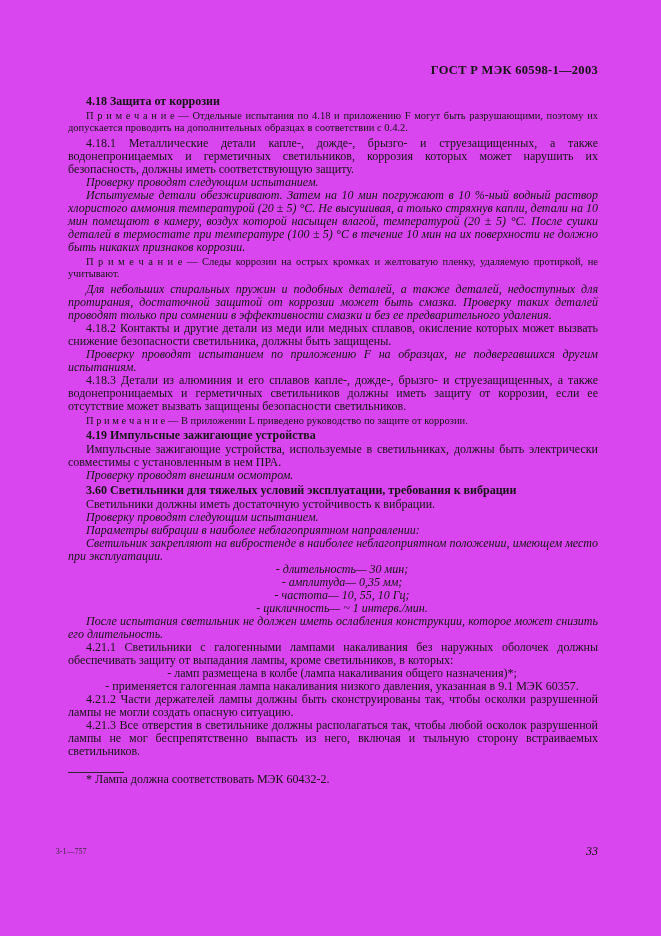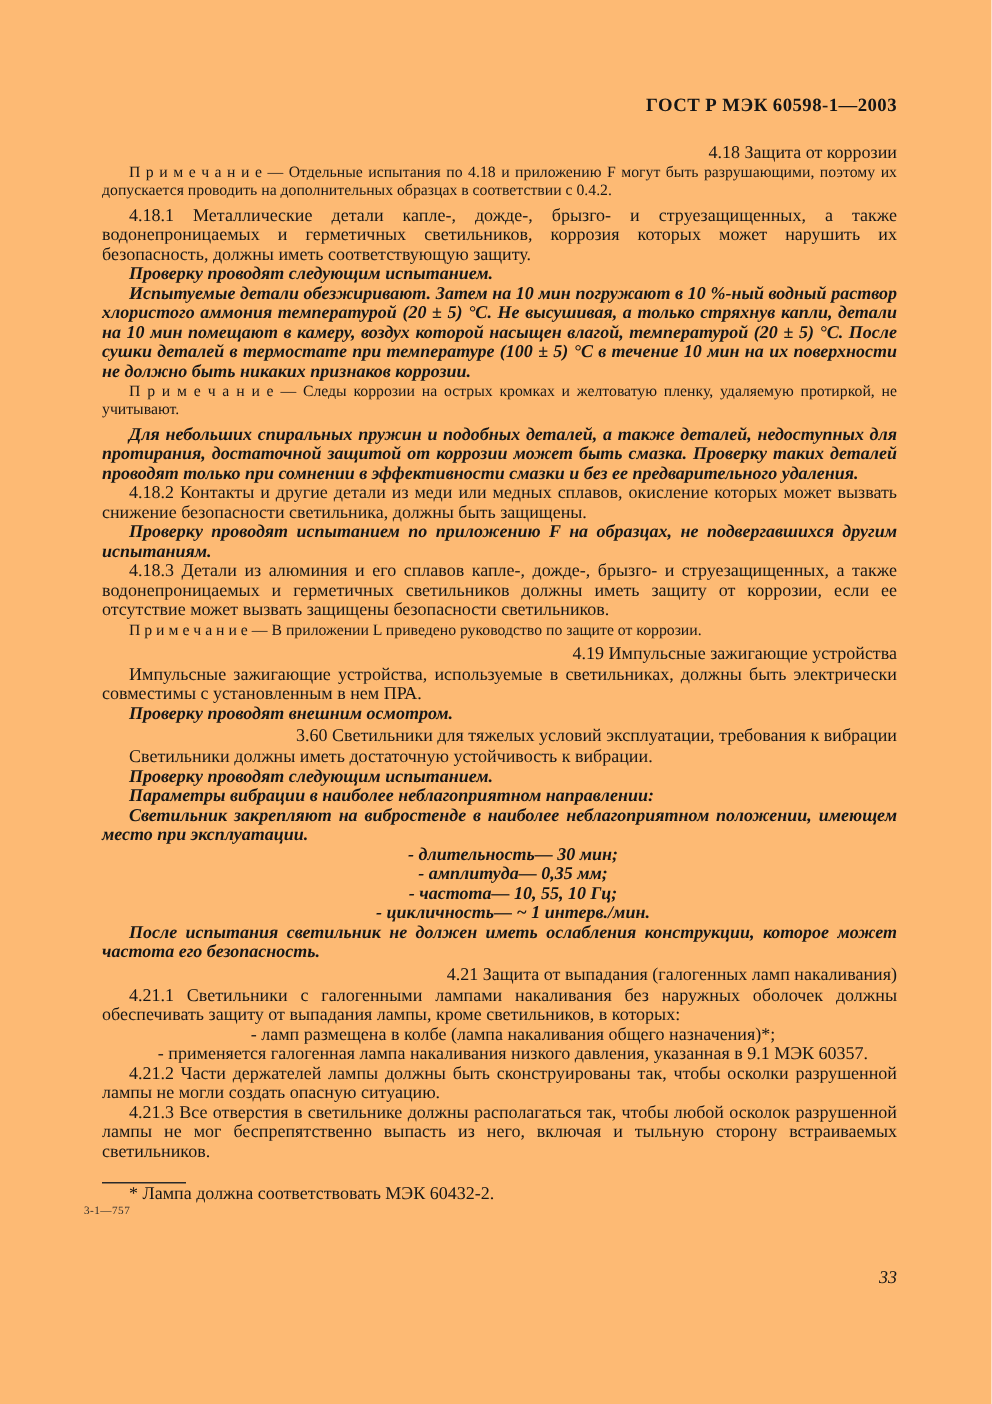--- a/index.html
+++ b/index.html
@@ -4,21 +4,21 @@
 <style>
   html, body {
     margin: 0;
     padding: 0;
     background: #ffffff;
   }
   .page {
     position: relative;
     width: 661px;
     height: 936px;
-    background: #fdba74;
+    background: #d946ef;
     color: #161616;
     font-family: "Liberation Serif", serif;
     overflow: hidden;
   }
   .content {
     position: absolute;
     left: 68px;
     top: 64px;
     width: 530px;
   }
@@ -32,35 +32,34 @@
   }
   .content p {
     margin: 0;
     font-size: 12px;
     line-height: 13px;
     text-align: justify;
     text-indent: 18px;
     color: #161616;
   }
   .content p.heading {
-    font-weight: normal;
-    text-align: right;
+    font-weight: bold;
+    text-align: left;
     margin-top: 2px;
     margin-bottom: 1px;
   }
   .content p.note {
     font-size: 10.5px;
     line-height: 12.4px;
     margin-top: 2px;
     margin-bottom: 2px;
   }
   .content p.italic,
   .content p.italic-item {
     font-style: italic;
-    font-weight: bold;
   }
   .content p.italic-item,
   .content p.body-item {
     text-align: center;
   }
   .footnote-rule {
     border: 0;
     border-top: 1px solid #2a2a2a;
     width: 56px;
     margin: 14px 0 0 0;
@@ -68,21 +67,21 @@
   .footnote {
     margin: 7px 0 0 0;
     font-size: 10.8px;
     line-height: 12.5px;
     text-indent: 20px;
     text-align: left;
   }
   .footer-left {
     position: absolute;
     left: 56px;
-    top: 802px;
+    top: 847px;
     font-size: 7.5px;
     letter-spacing: 0.3px;
     color: #2c2c2c;
   }
   .footer-right {
     position: absolute;
     left: 68px;
     top: 844px;
     width: 530px;
     text-align: right;
@@ -115,22 +114,21 @@
         <p class="italic">Проверку проводят внешним осмотром.</p>
         <p class="heading">3.60 Светильники для тяжелых условий эксплуатации, требования к вибрации</p>
         <p class="body">Светильники должны иметь достаточную устойчивость к вибрации.</p>
         <p class="italic">Проверку проводят следующим испытанием.</p>
         <p class="italic">Параметры вибрации в наиболее неблагоприятном направлении:</p>
         <p class="italic">Светильник закрепляют  на вибростенде в наиболее неблагоприятном положении, имеющем место при эксплуатации.</p>
         <p class="italic-item">- длительность— 30 мин;</p>
         <p class="italic-item">- амплитуда— 0,35 мм;</p>
         <p class="italic-item">- частота— 10, 55, 10 Гц;</p>
         <p class="italic-item">- цикличность— ~ 1 интерв./мин.</p>
-        <p class="italic">После испытания светильник не должен иметь ослабления конструкции, которое может частота его безопасность.</p>
-        <p class="heading">4.21 Защита от выпадания (галогенных ламп накаливания)</p>
+        <p class="italic">После испытания светильник не должен иметь ослабления конструкции, которое может снизить его длительность.</p>
         <p class="body">4.21.1 Светильники с галогенными лампами накаливания без наружных оболочек должны обеспечивать защиту от выпадания лампы, кроме светильников, в которых:</p>
         <p class="body-item">- ламп размещена в колбе (лампа накаливания общего назначения)*;</p>
         <p class="body-item">- применяется галогенная лампа накаливания низкого давления, указанная в 9.1 МЭК 60357.</p>
         <p class="body">4.21.2 Части держателей лампы должны быть сконструированы так, чтобы осколки разрушенной лампы не могли создать опасную ситуацию.</p>
         <p class="body">4.21.3 Все отверстия в светильнике должны располагаться так, чтобы любой осколок разрушенной лампы не мог беспрепятственно выпасть из него, включая и тыльную сторону встраиваемых светильников.</p>
       </div>
 
     <hr class="footnote-rule">
     <p class="footnote">* Лампа должна соответствовать МЭК 60432-2.</p>
   </div>

